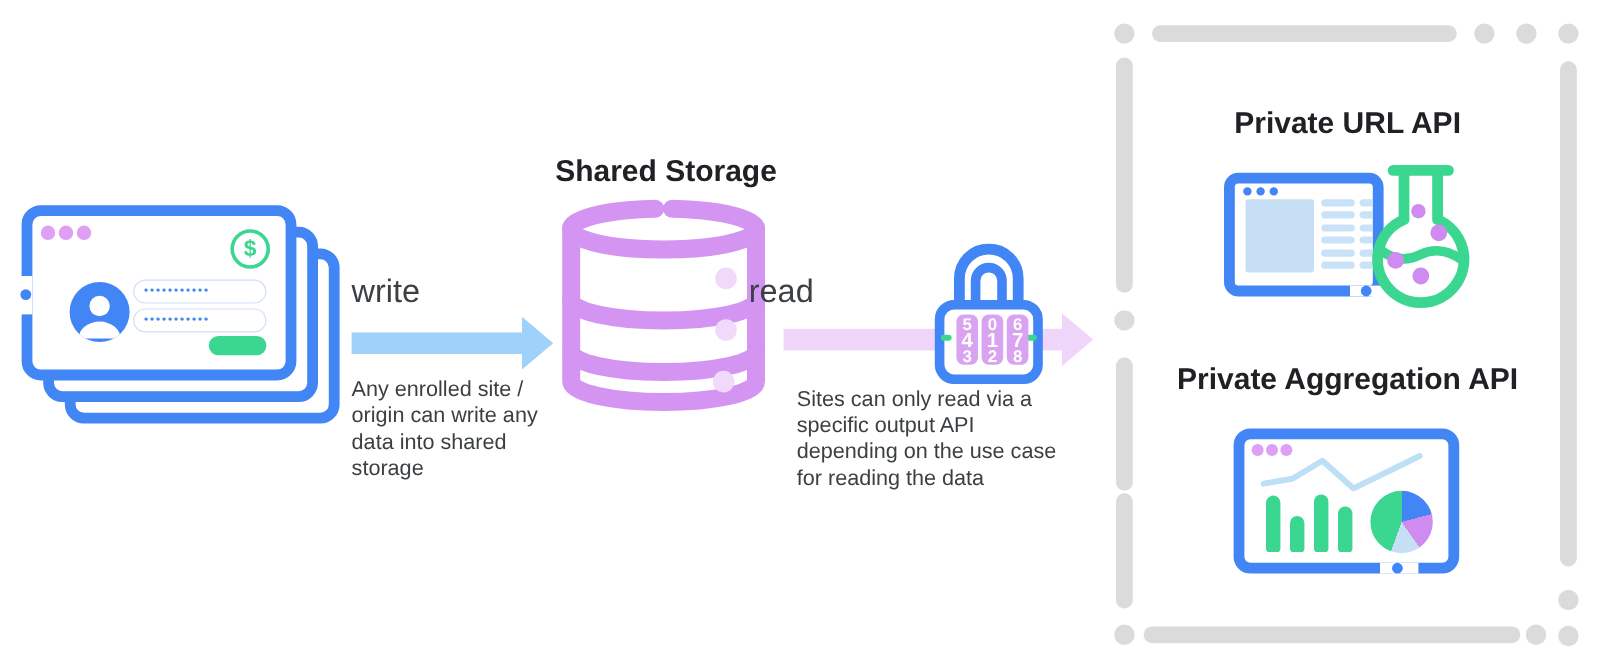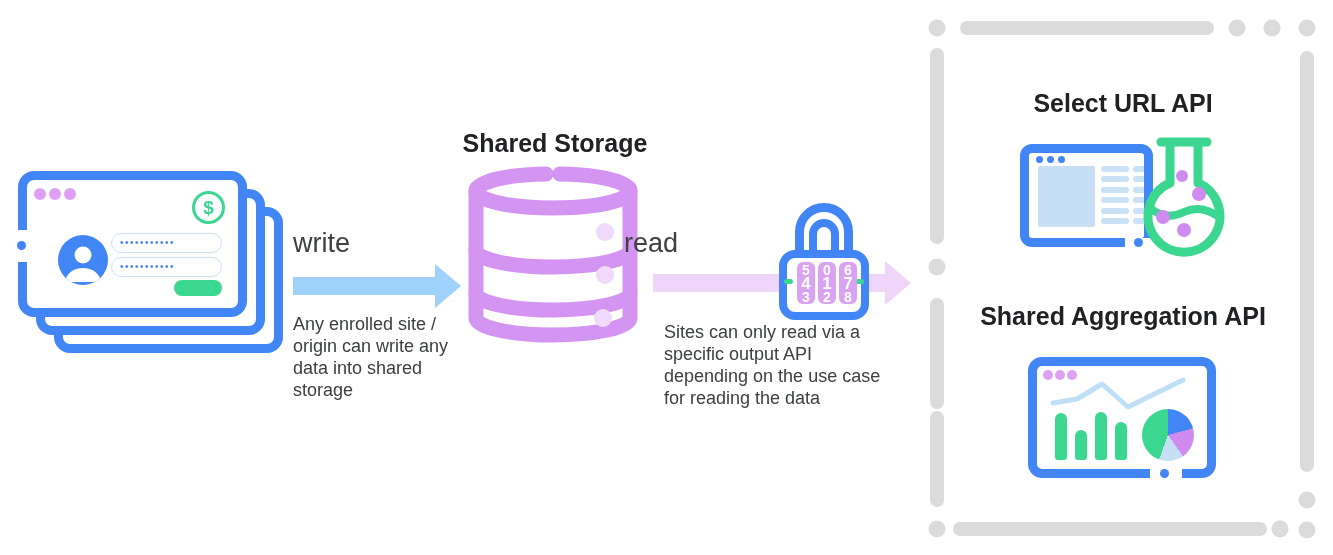--- a/index.html
+++ b/index.html
@@ -190,21 +190,21 @@
       <line x1="35" y1="517" x2="335" y2="517"></line>
       <circle cx="355" cy="517" r="8.5" stroke="none"></circle>
       <circle cx="12" cy="517" r="8.5" stroke="none"></circle>
       <line x1="12" y1="43" x2="12" y2="225"></line>
       <circle cx="12" cy="255" r="8.5" stroke="none"></circle>
       <line x1="12" y1="293" x2="12" y2="390"></line>
       <line x1="12" y1="406" x2="12" y2="488"></line>
     </g>
   </svg>
 
-  <div class="h-title t-select">Select URL API</div>
+  <div class="h-title t-select">Private URL API</div>
   <div class="api-window select-win">
     <div class="mini-dots select-dots">
         <span></span>
         <span></span>
         <span></span>
       </div>
     <div class="img-rect"></div>
     <div class="line-row" style="left:72px;top:13px;width:28px"></div>
     <div class="line-row" style="left:72px;top:23px;width:28px"></div>
     <div class="line-row" style="left:72px;top:34px;width:28px"></div>
@@ -223,21 +223,21 @@
   <svg class="flask" width="88" height="124" viewBox="0 0 88 124">
     <path d="M 30 12 L 30 49 A 36 36 0 1 0 58 49 L 58 12" fill="#fff" stroke="#3BD68F" stroke-width="9" stroke-linecap="round" stroke-linejoin="round"></path>
     <path d="M 21 8 L 67 8" fill="none" stroke="#3BD68F" stroke-width="9" stroke-linecap="round"></path>
     <path d="M 10 74 Q 26 87 44 78 Q 61 70 79 83" fill="none" stroke="#3BD68F" stroke-width="8" stroke-linecap="round"></path>
     <circle cx="42" cy="42" r="6" fill="#CF8BF0"></circle>
     <circle cx="59" cy="60" r="7" fill="#CF8BF0"></circle>
     <circle cx="23" cy="83" r="7" fill="#CF8BF0"></circle>
     <circle cx="44" cy="96" r="7" fill="#CF8BF0"></circle>
   </svg>
 
-  <div class="h-title t-agg">Shared Aggregation API</div>
+  <div class="h-title t-agg">Private Aggregation API</div>
   <div class="api-window agg-win">
     <div class="mini-dots agg-dots">
         <span></span>
         <span></span>
         <span></span>
       </div>
     <svg class="linechart" width="170" height="60" viewBox="0 0 170 60">
       <polyline points="16,37 40,33 65,18 91,41 146,14" fill="none" stroke="#BEE0F7" stroke-width="5" stroke-linecap="round" stroke-linejoin="round"></polyline>
     </svg>
     <div class="bar" style="left:18px;top:47px;height:47px"></div>

